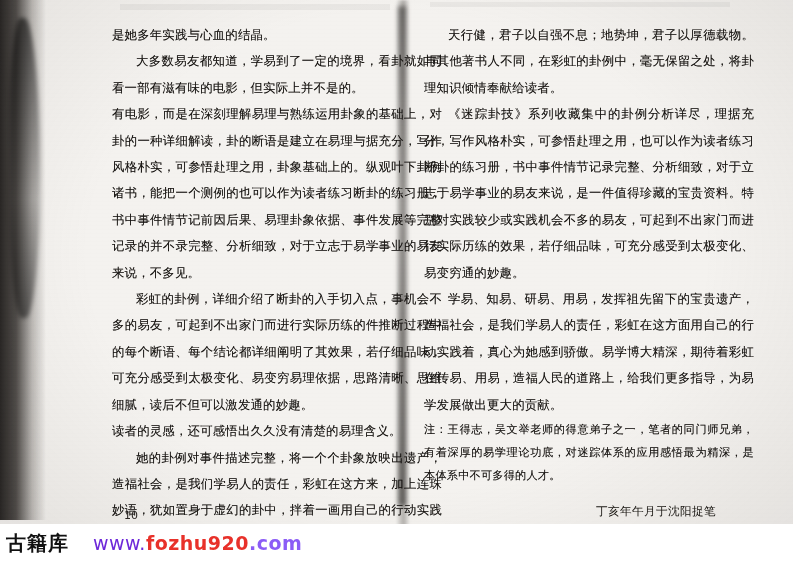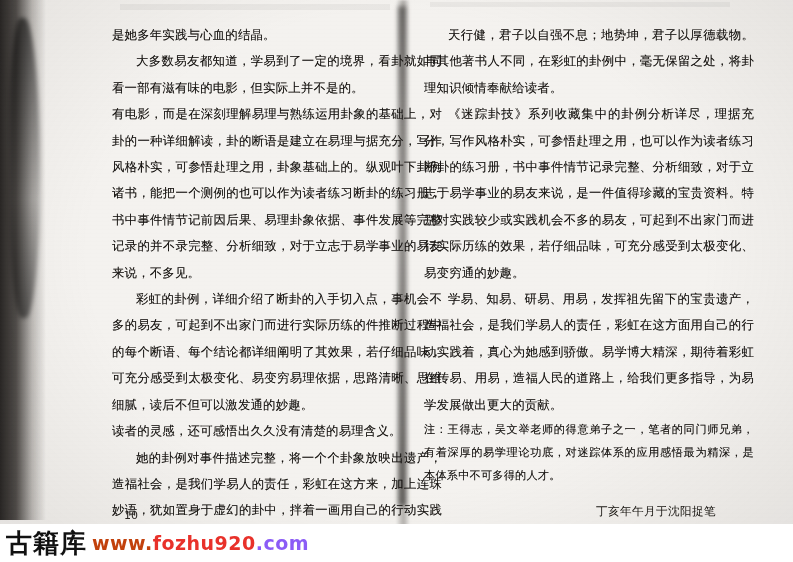--- a/index.html
+++ b/index.html
@@ -125,32 +125,32 @@
     bottom: 0;
     width: 793px;
     height: 38px;
     background: #ffffff;
     display: flex;
     align-items: center;
     padding-left: 6px;
     box-sizing: border-box;
   }
   .wm-cn {
-    font-size: 26px;
+    font-size: 20px;
     font-weight: bold;
     color: #111111;
     letter-spacing: 1px;
     font-family: Liberation Sans, sans-serif;
     text-align: right;
   }
   .wm-www {
     font-size: 19px;
-    font-weight: bold;
-    color: #c2410c;
-    margin-left: 5px;
+    font-weight: normal;
+    color: #6d28d9;
+    margin-left: 24px;
     letter-spacing: .5px;
   }
   .wm-dom {
     font-size: 19px;
     font-weight: bold;
     color: #e8312a;
     letter-spacing: .5px;
   }
   .wm-dom .tld { color: #8b5cf6; }
   

